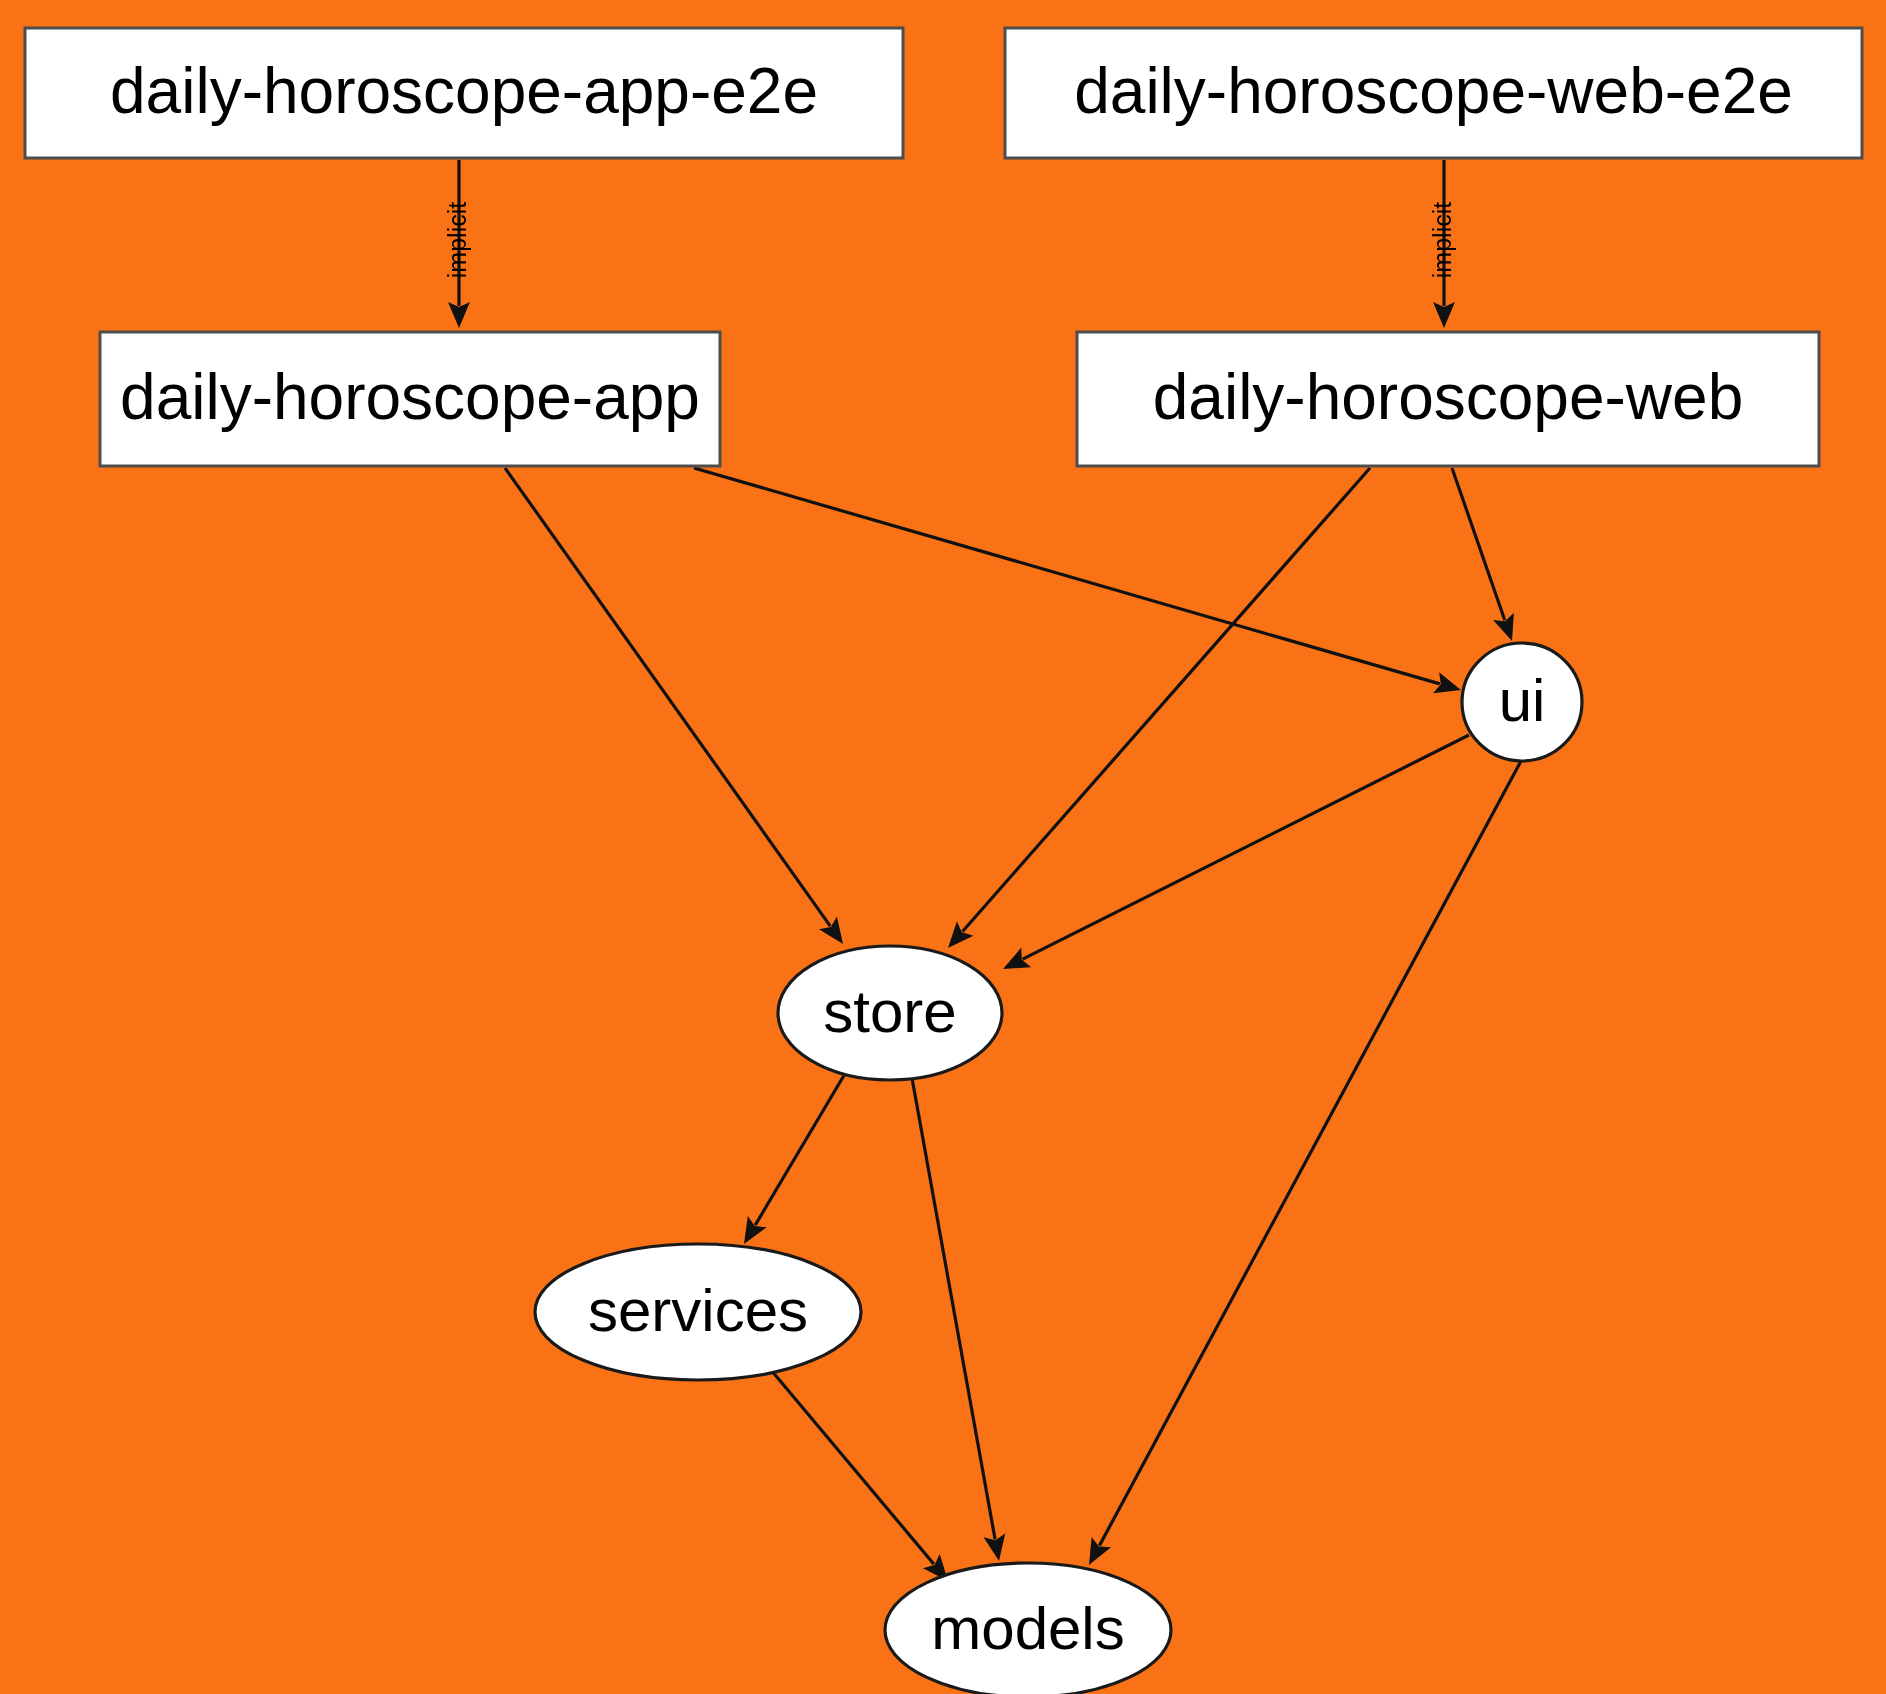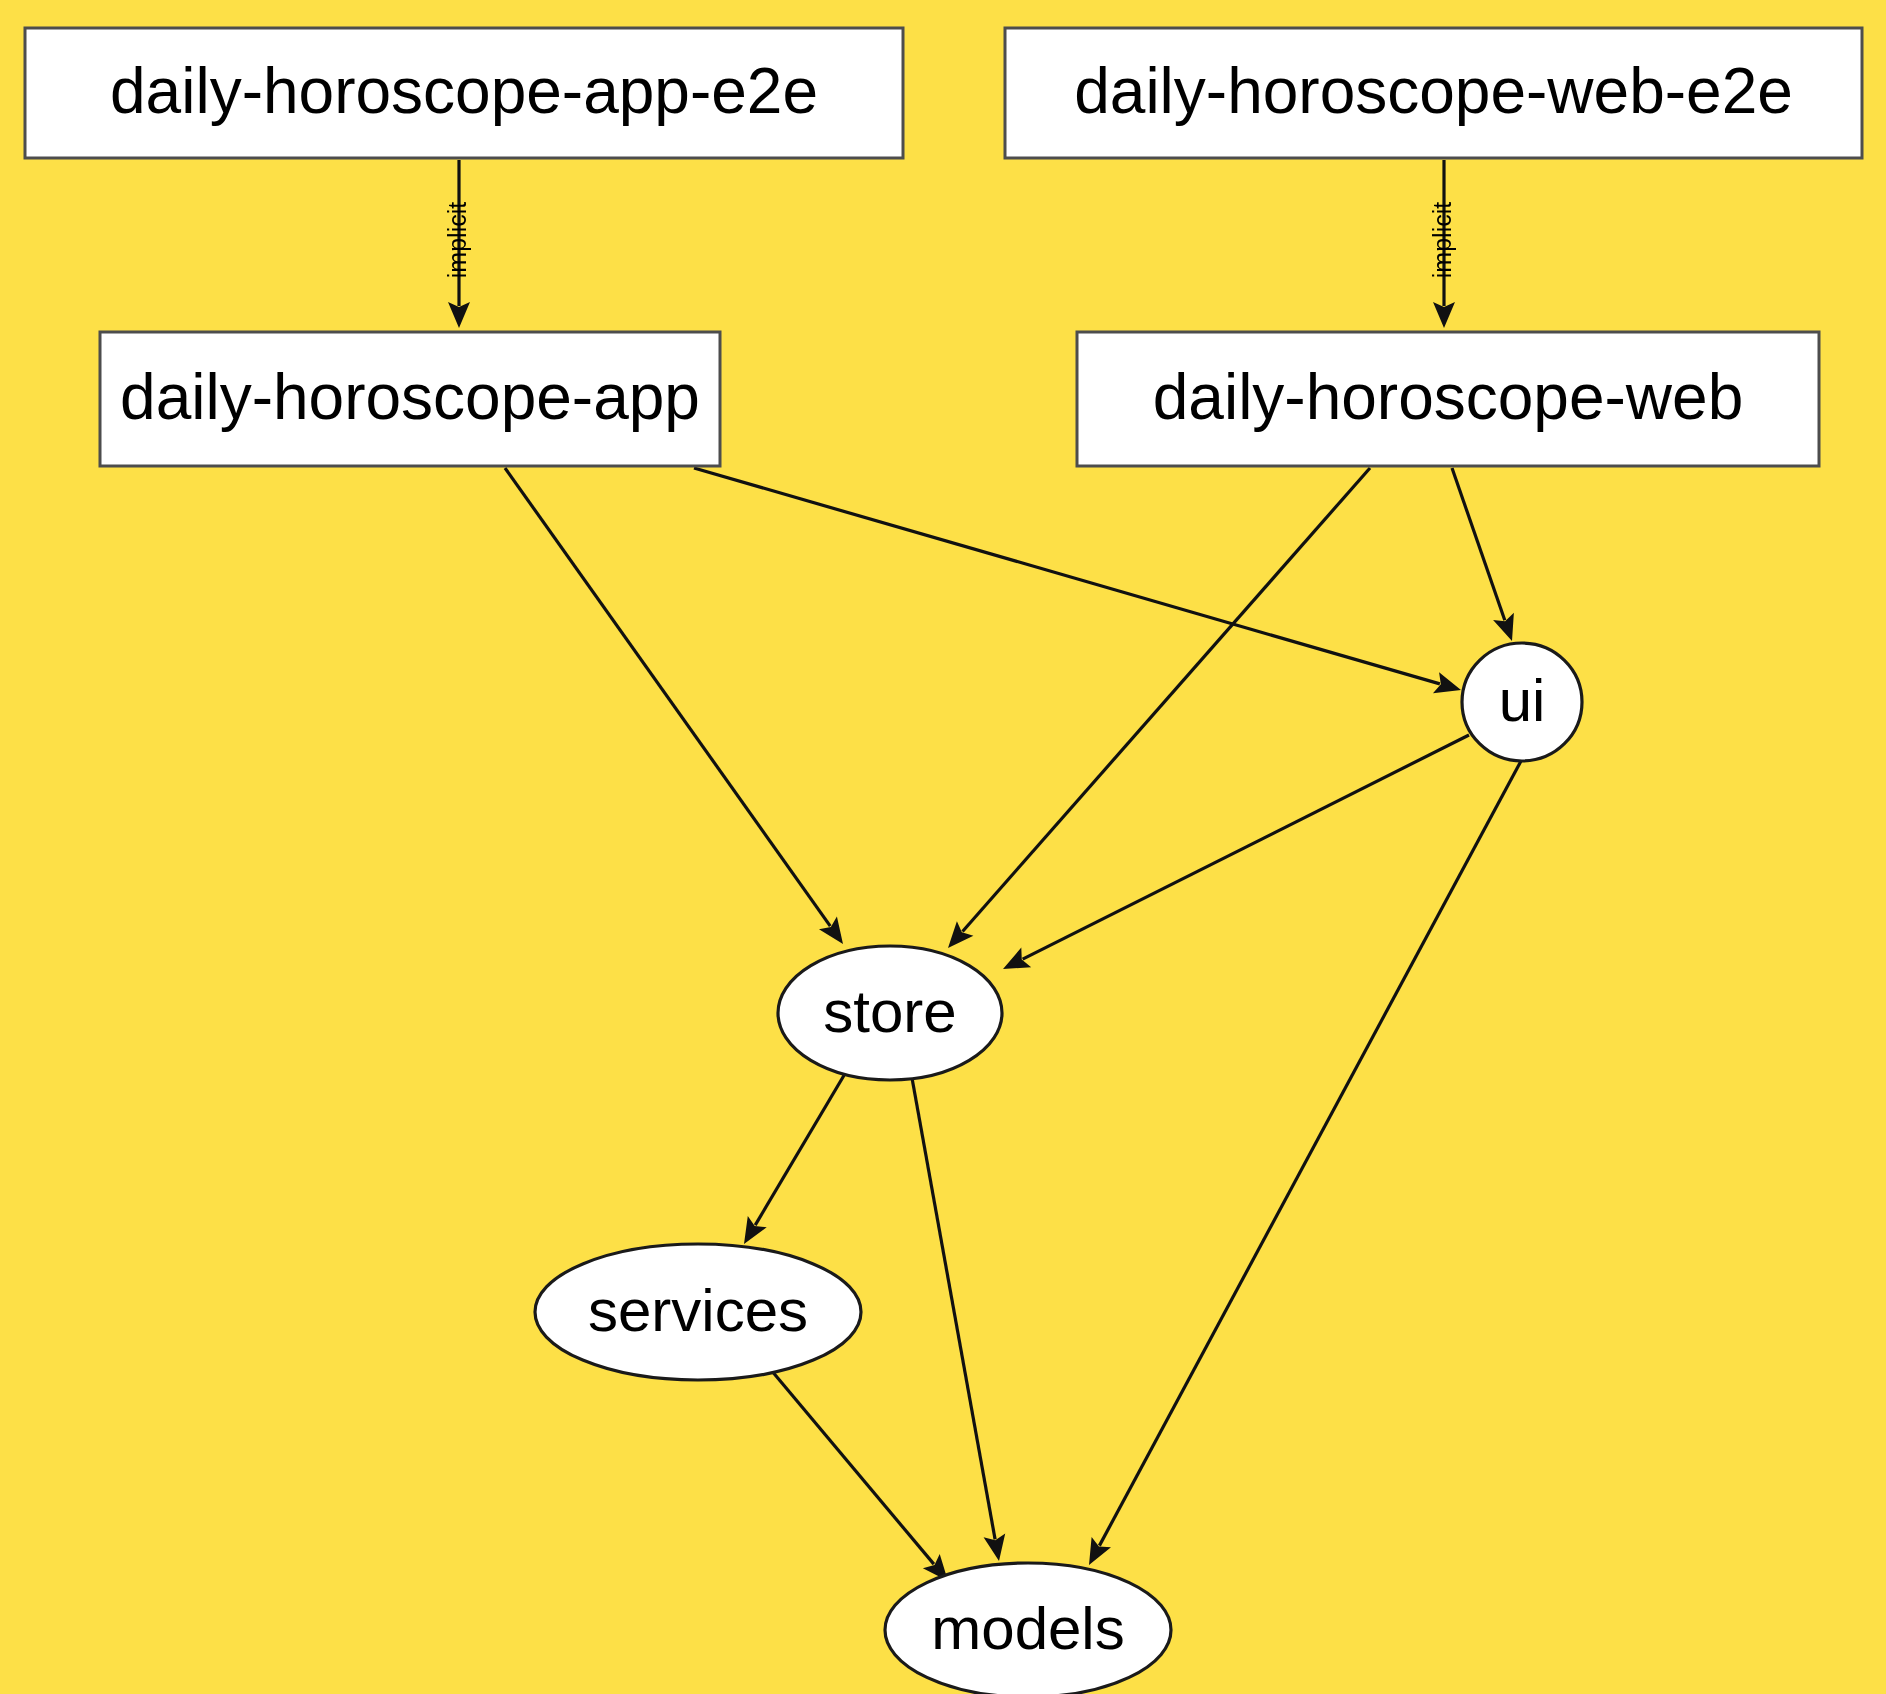--- a/index.html
+++ b/index.html
@@ -4,21 +4,21 @@
 <style>
   html, body {
     margin: 0;
     padding: 0;
     background: #ffffff;
   }
   #canvas {
     position: relative;
     width: 1886px;
     height: 1694px;
-    background: #fde047;
+    background: #f97316;
     overflow: hidden;
     font-family: "Liberation Sans", sans-serif;
   }
   #graph-svg {
     position: absolute;
     left: 0;
     top: 0;
     width: 1886px;
     height: 1694px;
   }

